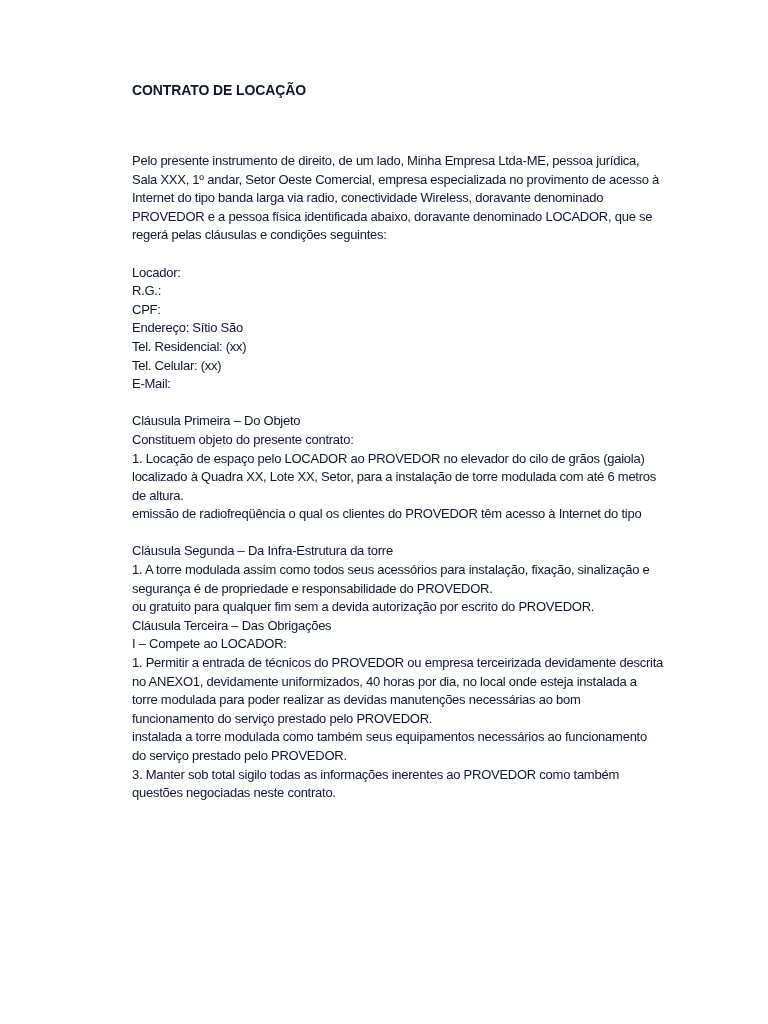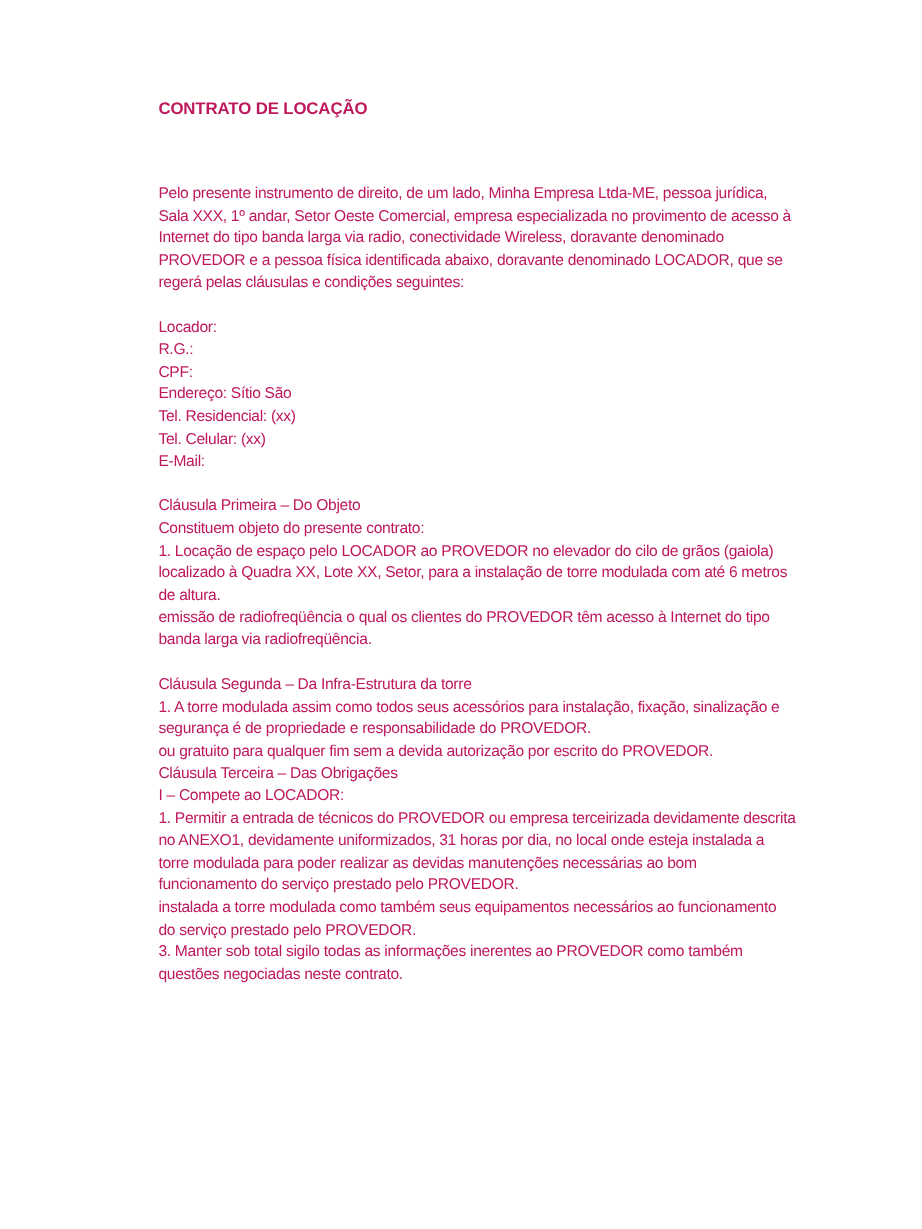--- a/index.html
+++ b/index.html
@@ -35,21 +35,21 @@
     line-height: 18.6px;
     letter-spacing: -0.25px;
   }
   .paragraph { margin: 0; }
   .line { white-space: nowrap; }
   .para-gap { height: 18.6px; }
 </style>
 </head>
 <body>
 
-<div class="page" style="background: rgb(255, 255, 255); color: #be185d;">
+<div class="page" style="background: rgb(255, 255, 255); color: #0f172a;">
   <h1 class="doc-title">CONTRATO DE LOCAÇÃO</h1>
   <div class="doc-body" id="doc-body">
       <div class="paragraph">
         <div class="line">Pelo presente instrumento de direito, de um lado, Minha Empresa Ltda-ME, pessoa jurídica,</div>
         <div class="line">Sala XXX, 1º andar, Setor Oeste Comercial, empresa especializada no provimento de acesso à</div>
         <div class="line">Internet do tipo banda larga via radio, conectividade Wireless, doravante denominado</div>
         <div class="line">PROVEDOR e a pessoa física identificada abaixo, doravante denominado LOCADOR, que se</div>
         <div class="line">regerá pelas cláusulas e condições seguintes:</div>
       </div>
       <div class="para-gap"></div>
@@ -63,32 +63,31 @@
         <div class="line">E-Mail:</div>
       </div>
       <div class="para-gap"></div>
       <div class="paragraph">
         <div class="line">Cláusula Primeira – Do Objeto</div>
         <div class="line">Constituem objeto do presente contrato:</div>
         <div class="line">1. Locação de espaço pelo LOCADOR ao PROVEDOR no elevador do cilo de grãos (gaiola)</div>
         <div class="line">localizado à Quadra XX, Lote XX, Setor, para a instalação de torre modulada com até 6 metros</div>
         <div class="line">de altura.</div>
         <div class="line">emissão de radiofreqüência o qual os clientes do PROVEDOR têm acesso à Internet do tipo</div>
-        <div class="line">banda larga via radiofreqüência.</div>
       </div>
       <div class="para-gap"></div>
       <div class="paragraph">
         <div class="line">Cláusula Segunda – Da Infra-Estrutura da torre</div>
         <div class="line">1. A torre modulada assim como todos seus acessórios para instalação, fixação, sinalização e</div>
         <div class="line">segurança é de propriedade e responsabilidade do PROVEDOR.</div>
         <div class="line">ou gratuito para qualquer fim sem a devida autorização por escrito do PROVEDOR.</div>
         <div class="line">Cláusula Terceira – Das Obrigações</div>
         <div class="line">I – Compete ao LOCADOR:</div>
         <div class="line">1. Permitir a entrada de técnicos do PROVEDOR ou empresa terceirizada devidamente descrita</div>
-        <div class="line">no ANEXO1, devidamente uniformizados, 31 horas por dia, no local onde esteja instalada a</div>
+        <div class="line">no ANEXO1, devidamente uniformizados, 40 horas por dia, no local onde esteja instalada a</div>
         <div class="line">torre modulada para poder realizar as devidas manutenções necessárias ao bom</div>
         <div class="line">funcionamento do serviço prestado pelo PROVEDOR.</div>
         <div class="line">instalada a torre modulada como também seus equipamentos necessários ao funcionamento</div>
         <div class="line">do serviço prestado pelo PROVEDOR.</div>
         <div class="line">3. Manter sob total sigilo todas as informações inerentes ao PROVEDOR como também</div>
         <div class="line">questões negociadas neste contrato.</div>
       </div>
     </div>
 </div>
 

